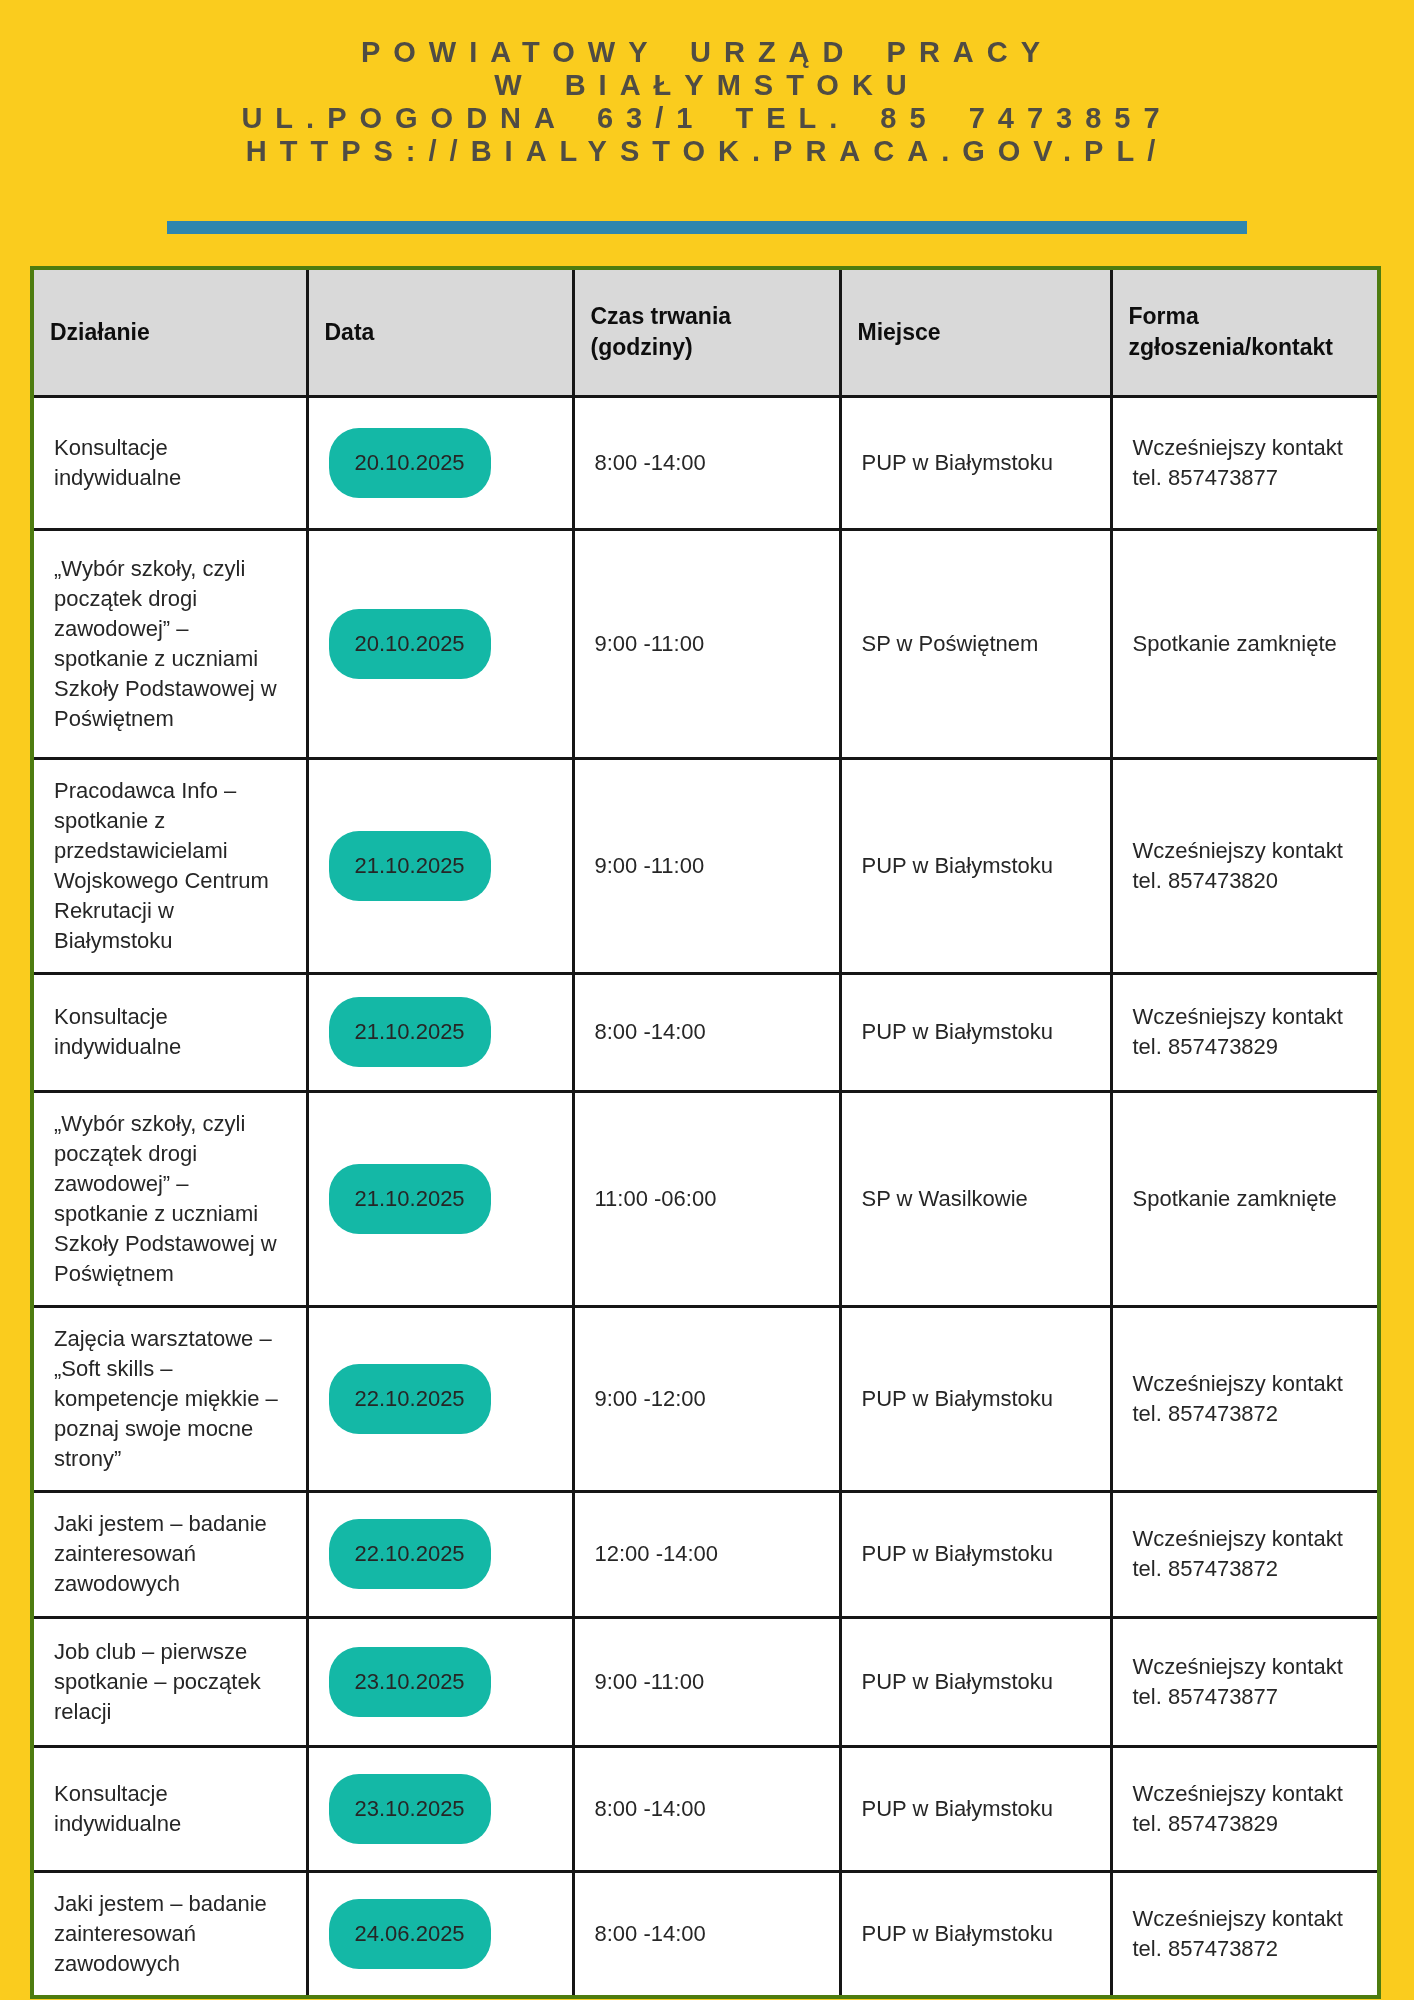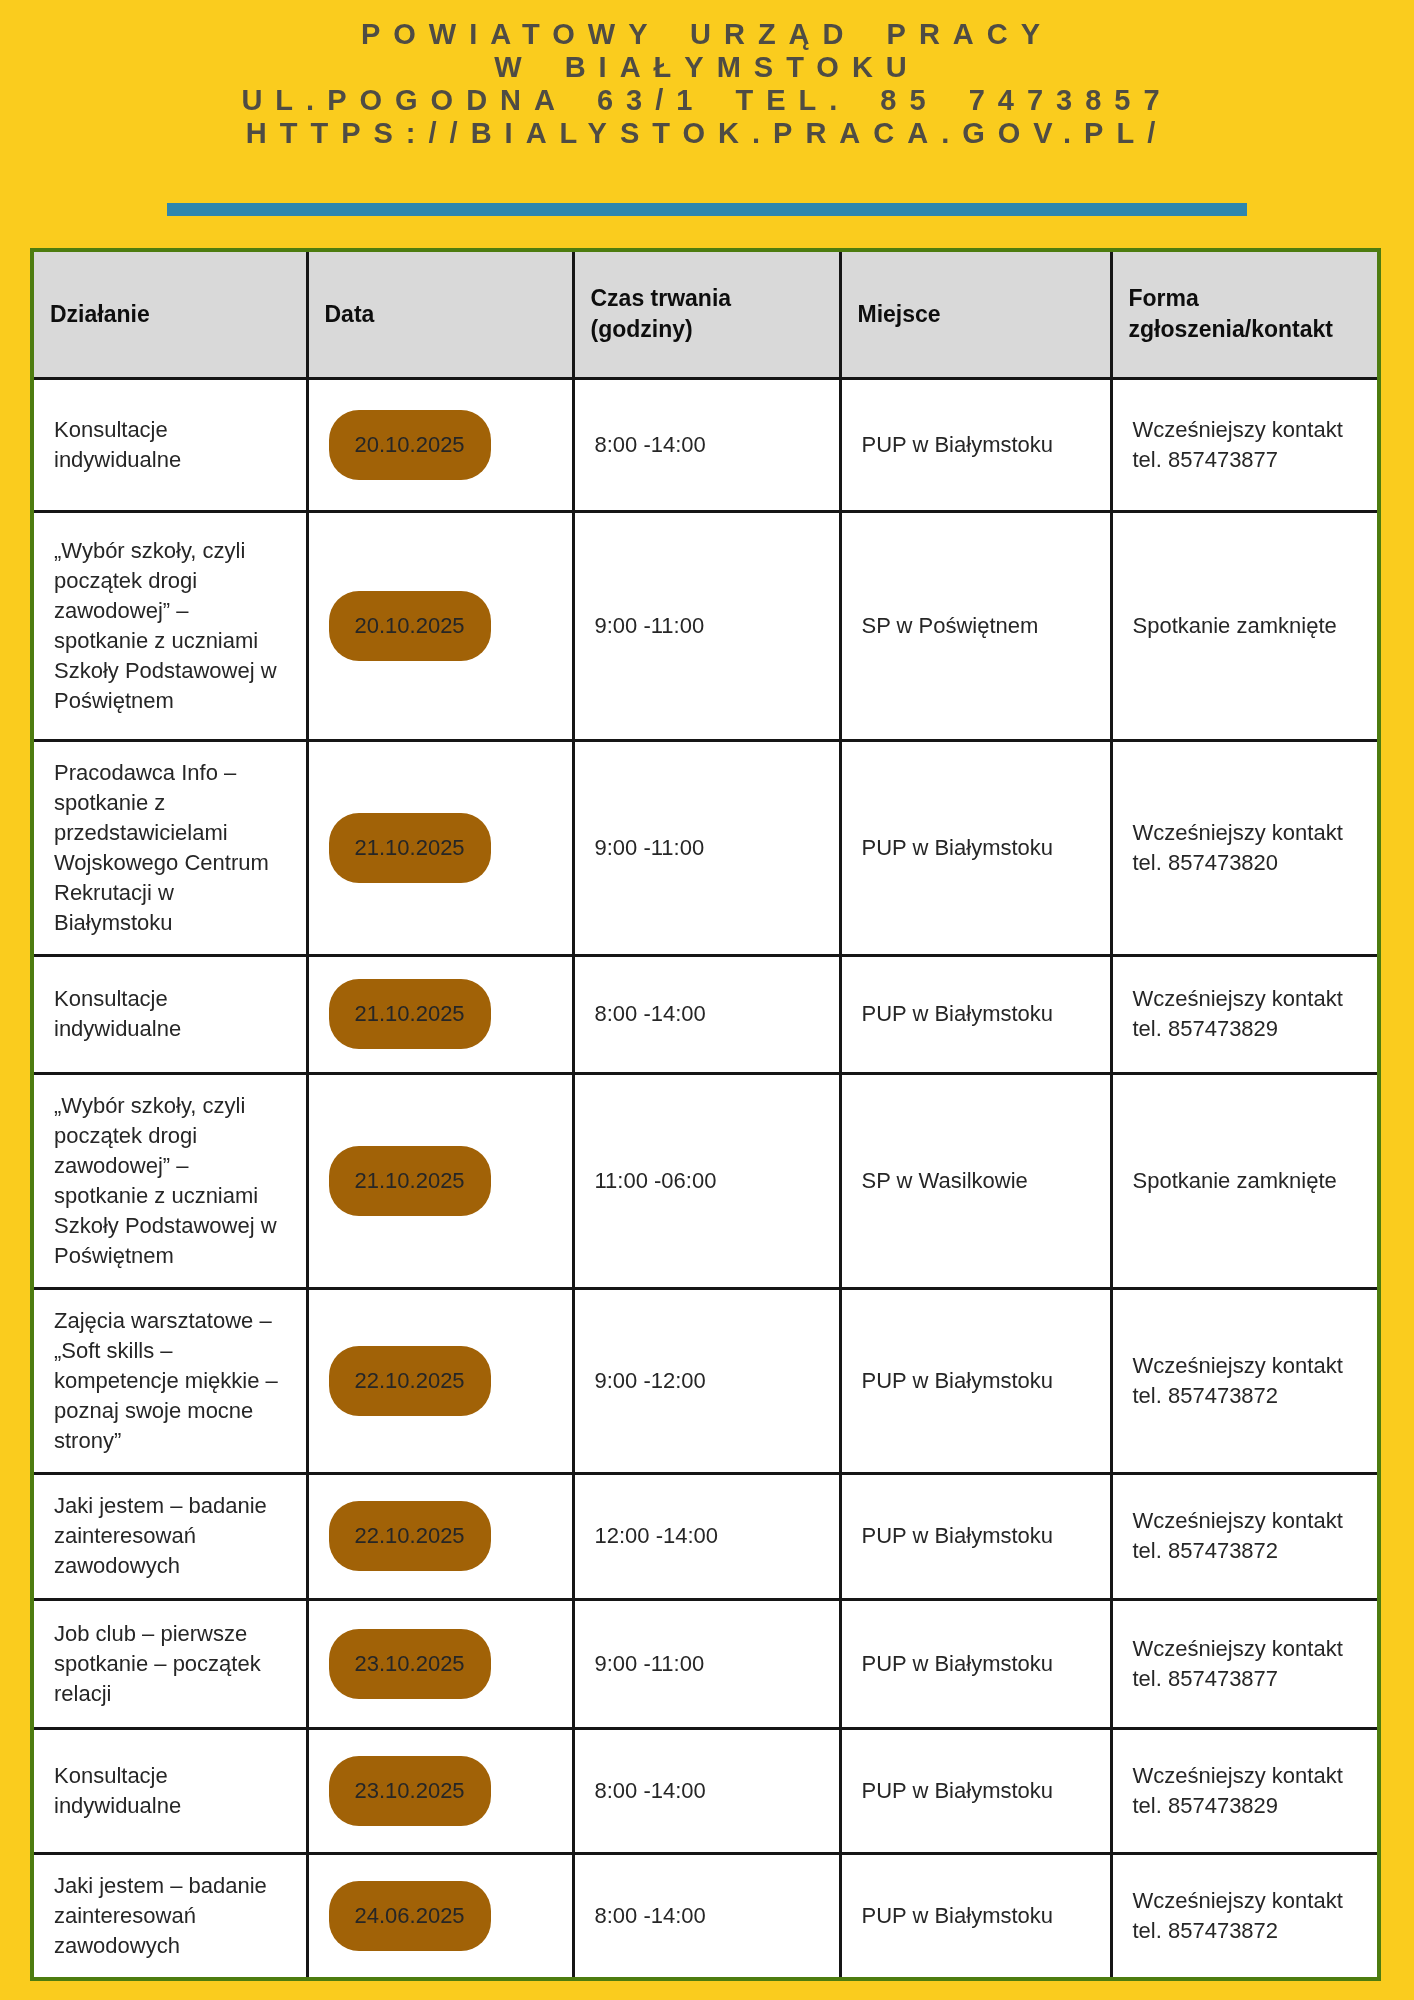--- a/index.html
+++ b/index.html
@@ -8,21 +8,21 @@
   }
   .page {
     position: relative;
     width: 1414px;
     height: 2000px;
     background: #FACC1E;
     overflow: hidden;
     font-family: "Liberation Sans", sans-serif;
   }
   .letterhead {
-    padding-top: 18px;
+    padding-top: 36px;
     text-align: center;
   }
   .letterhead-line {
     font-weight: bold;
     font-size: 29px;
     line-height: 33px;
     letter-spacing: 13px;
     word-spacing: 9px;
     color: #4F4C44;
     white-space: nowrap;
@@ -74,21 +74,21 @@
   tbody tr:nth-child(4)  { height: 118px; }
   tbody tr:nth-child(5)  { height: 214px; }
   tbody tr:nth-child(6)  { height: 168px; }
   tbody tr:nth-child(7)  { height: 126px; }
   tbody tr:nth-child(8)  { height: 129px; }
   tbody tr:nth-child(9)  { height: 125px; }
   tbody tr:nth-child(10) { height: 121px; }
 
   .pill {
     display: inline-block;
-    background: #a16207;
+    background: #14b8a6;
     border-radius: 30px;
     padding: 20px 26px;
     white-space: nowrap;
   }
 </style>
 </head>
 <body>
 
 <div class="page">
 

